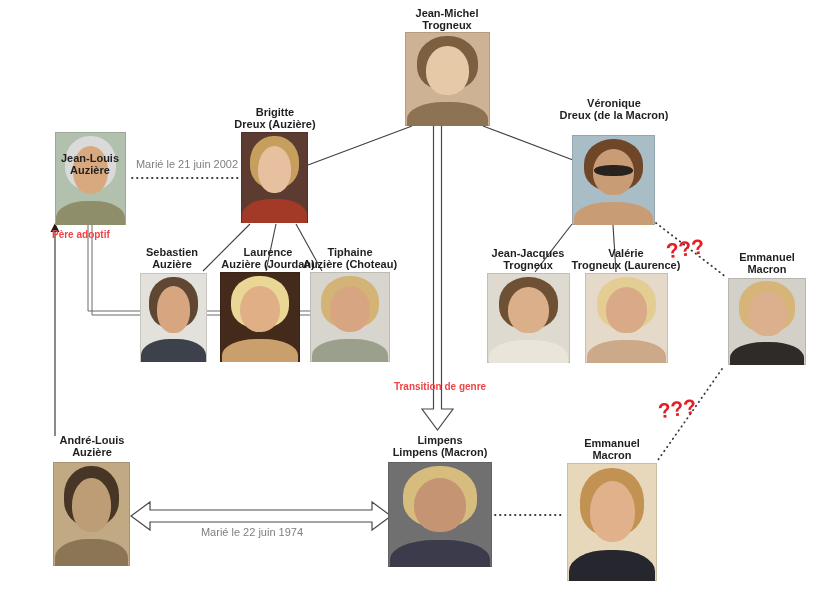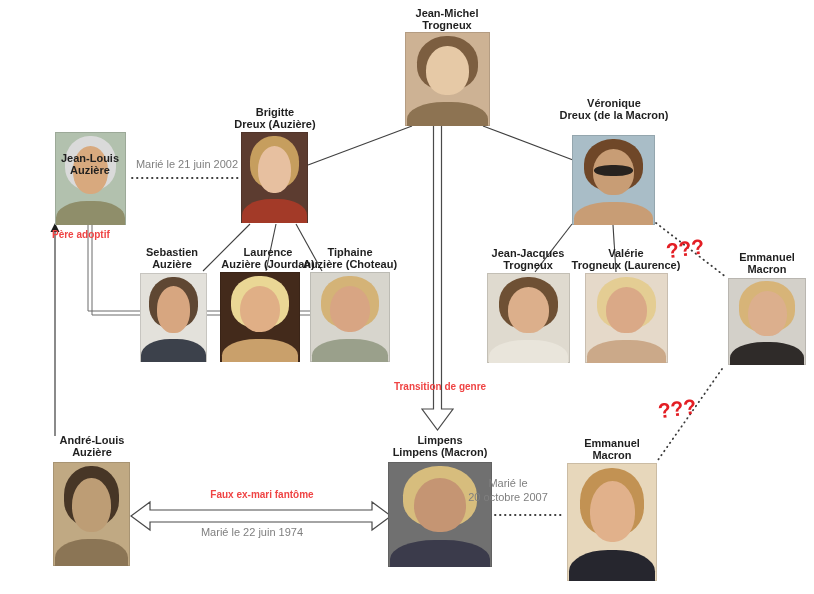--- a/index.html
+++ b/index.html
@@ -184,24 +184,19 @@
     <div class="plabel" style="left:612px;top:437px;"><span>Emmanuel</span><br><span>Macron</span></div>
     <div class="photo c-em" style="left:567px;top:463px;width:90px;height:118px;">
         <div class="hair"></div>
         <div class="face"></div>
         <div class="torso"></div>
       </div>
   </div>
 
   <div class="red-bold" style="left:52px;top:229px;">Père adoptif</div>
   <div class="red-bold center" style="left:440px;top:381px;">Transition de genre</div>
-  <div class="red-bold center" style="left:262px;top:489px;">Faux ex-mari fantôme</div>
   <div class="qmarks" style="left:666px;top:237px;">???</div>
   <div class="qmarks" style="left:658px;top:397px;">???</div>
 
   <div class="gray-note" style="left:187px;top:158px;">Marié le 21 juin 2002</div>
-  <div class="gray-note" style="left:508px;top:477px;">
-    <span>Marié le</span><br>
-    <span>20 octobre 2007</span>
-  </div>
   <div class="gray-note" style="left:252px;top:526px;">Marié le 22 juin 1974</div>
 
 </div>
 
 </body></html>

